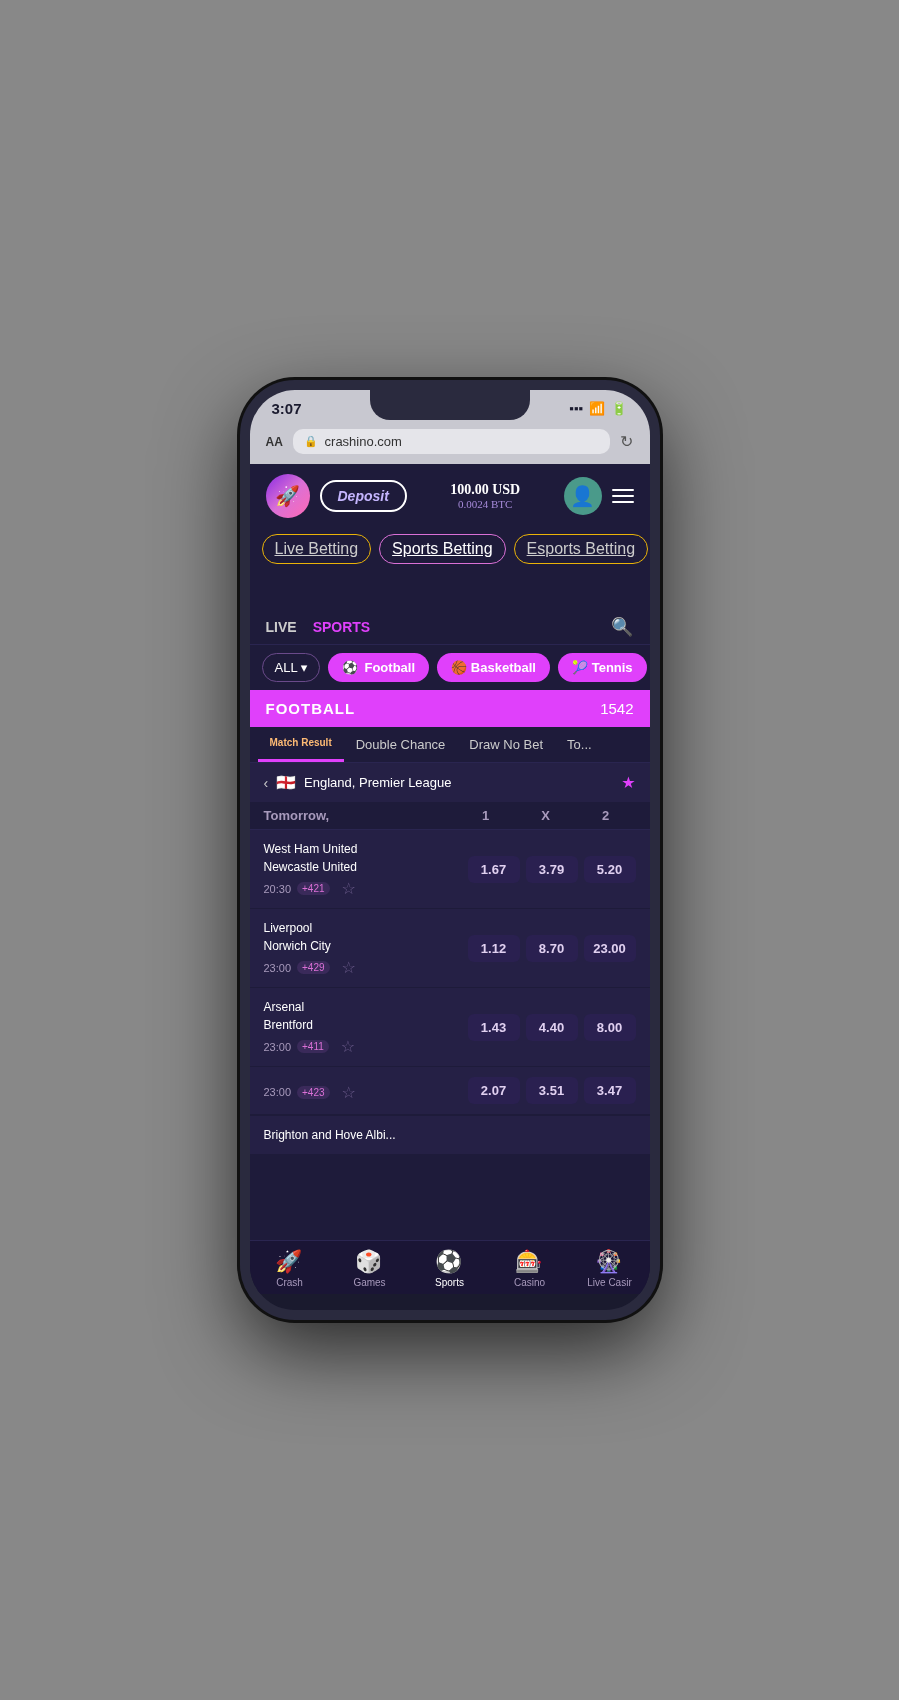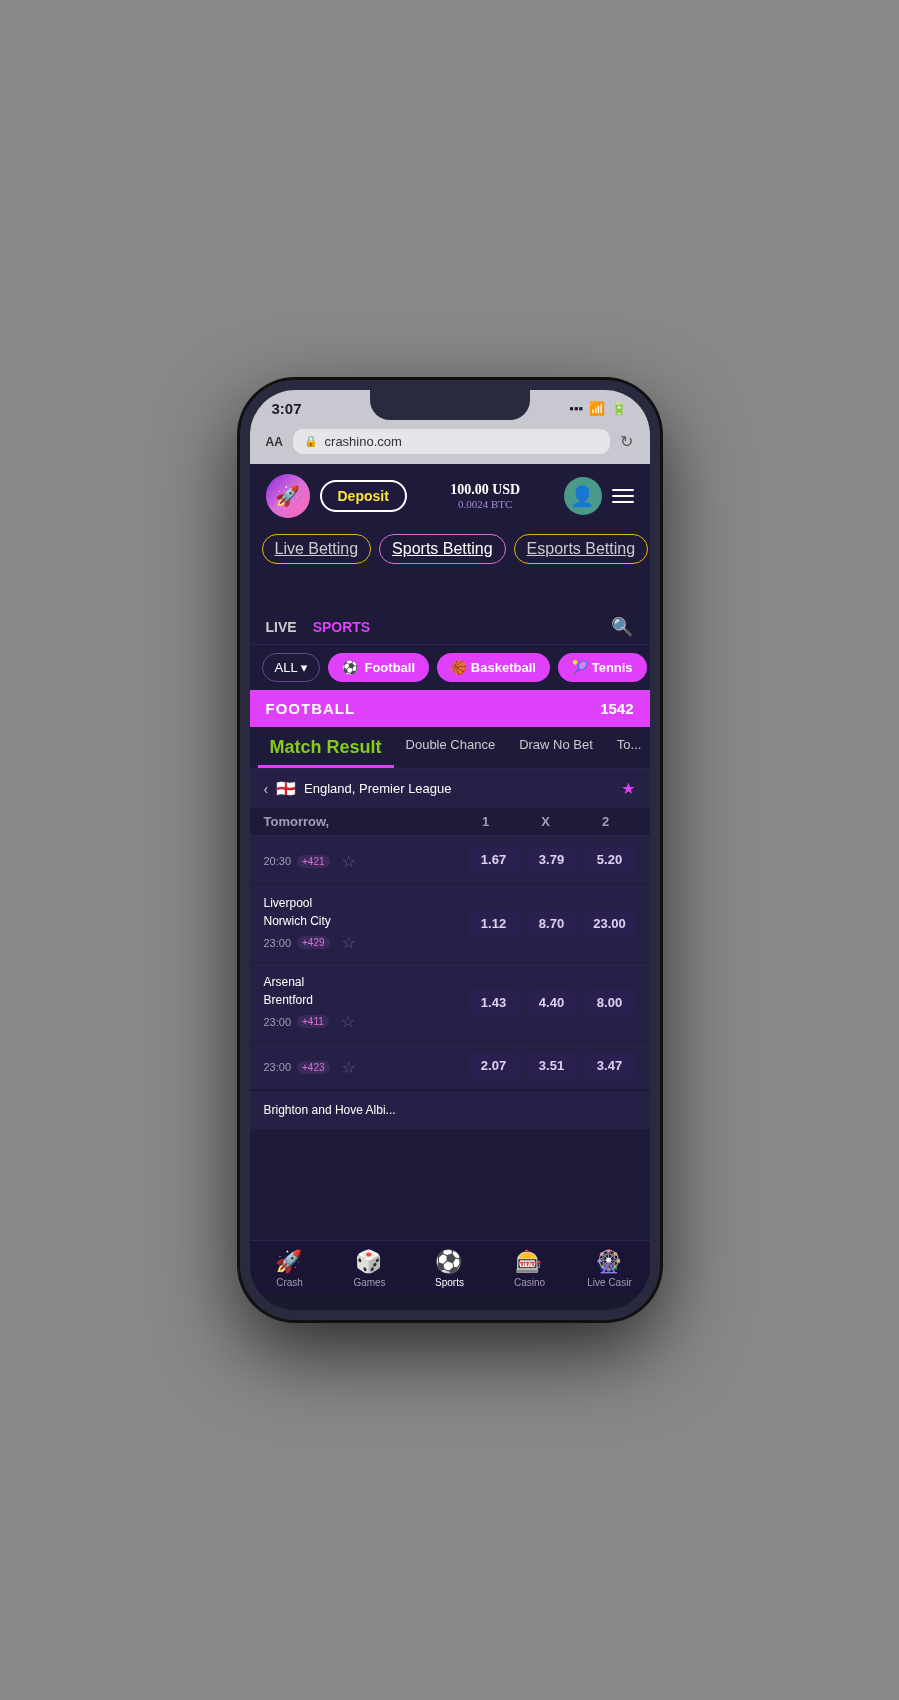--- a/index.html
+++ b/index.html
@@ -108,26 +108,27 @@
       border-radius: 50%;
       background: linear-gradient(135deg, #8a2be2, #da70d6, #ff69b4);
       display: flex; align-items: center; justify-content: center;
       font-size: 20px;
       flex-shrink: 0;
     }
 
     .deposit-btn {
       background: transparent;
       border: 2px solid #fff;
-      color: #fde047;
+      color: #c4b5fd;
       border-radius: 22px;
       padding: 6px 16px;
       font-size: 14px;
       font-weight: 600;
       cursor: pointer;
+      font-style: italic;
     }
 
     .balance-info {
       flex: 1;
       text-align: center;
       font-family: Liberation Serif, serif;
     }
 
     .balance-usd {
       color: #fff;
@@ -262,21 +263,21 @@
     .football-header-text {
       color: #fff;
       font-size: 15px;
       font-weight: 700;
       letter-spacing: 1px;
     }
 
     .football-count {
       color: #fff;
       font-size: 15px;
-      font-weight: 700;
+      font-weight: 400;
     }
 
     
     .match-tabs {
       background: #1e1b3a;
       display: flex;
       gap: 0;
       padding: 0 8px;
       border-bottom: 1px solid #2a2550;
       overflow-x: auto;
@@ -285,23 +286,23 @@
     .match-tab {
       color: #ccc;
       font-size: 13px;
       padding: 10px 12px;
       cursor: pointer;
       white-space: nowrap;
       position: relative;
     }
 
     .match-tab.active {
-      color: #84cc16;
+      color: #fdba74;
       font-weight: 700;
-      font-size: 18px;
+      font-size: 10px;
     }
 
     .match-tab.active::after {
       content: '';
       position: absolute;
       bottom: 0; left: 0; right: 0;
       height: 3px;
       background: #e040fb;
     }
 
@@ -533,20 +534,21 @@
       <div class="odds-header-label">Tomorrow,</div>
       <div class="odds-col">1</div>
       <div class="odds-col">X</div>
       <div class="odds-col">2</div>
     </div>
 
     <div>
 
       <div class="match-row">
         <div class="match-info">
+          <div class="match-teams">West Ham United<br>Newcastle United</div>
           <div class="match-time-row">
             <span class="match-time">20:30</span>
             <span class="match-more">+421</span>
             <span class="match-star">☆</span>
           </div>
         </div>
         <div class="odds-btn">1.67</div>
         <div class="odds-btn">3.79</div>
         <div class="odds-btn">5.20</div>
       </div>

